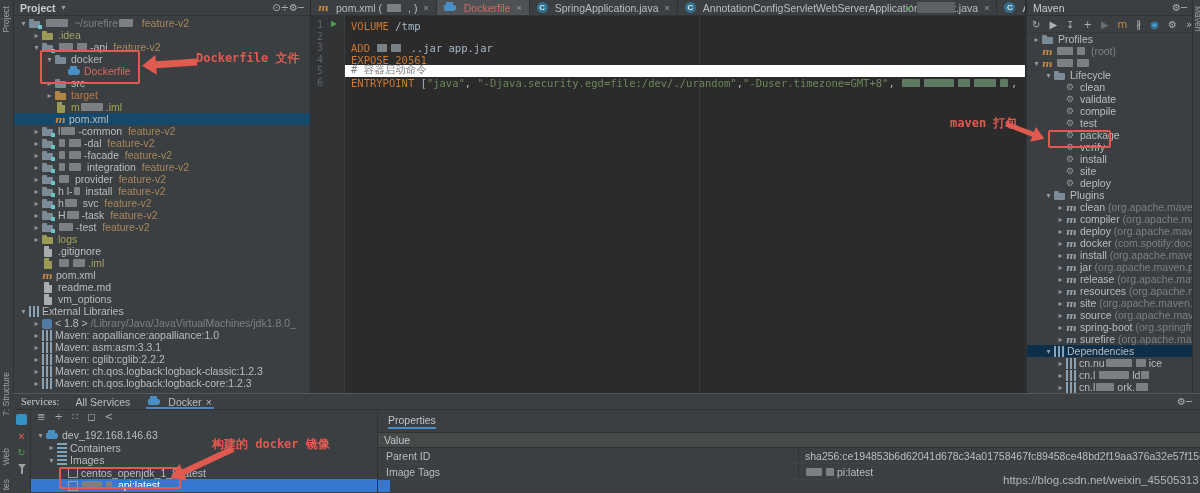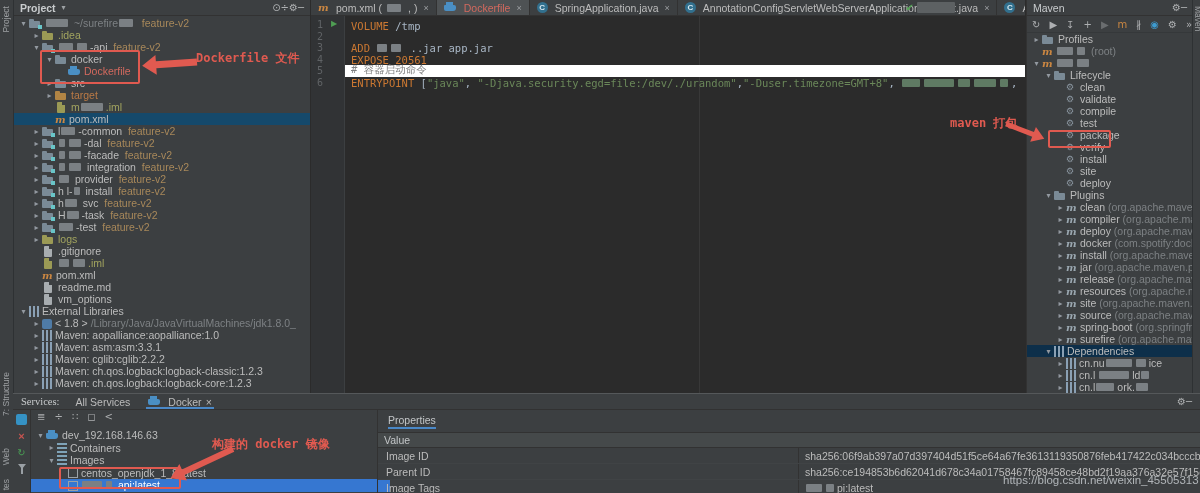--- a/index.html
+++ b/index.html
@@ -661,26 +661,20 @@
     </div>
     <div id="svc-split"></div>
     <div id="props">
       <span id="props-tab">Properties</span>
       <div id="ptable">
         <div class="phead">
           <span class="pc2">Value</span>
         </div>
         <div id="prows">
             <div class="prow">
-              <span class="pc1">Image ID</span>
-              <span class="pc2">
-                <span class="tx c-pl">sha256:06f9ab397a07d397404d51f5ce64a67fe3613119350876feb417422c034bcccb</span>
-              </span>
-            </div>
-            <div class="prow">
               <span class="pc1">Parent ID</span>
               <span class="pc2">
                 <span class="tx c-pl">sha256:ce194853b6d62041d678c34a01758467fc89458ce48bd2f19aa376a32e57f15d</span>
               </span>
             </div>
             <div class="prow">
               <span class="pc1">Image Tags</span>
               <span class="pc2">
                 <span class="rd" style="width: 16px;"></span>
                 <span class="rd" style="width: 8px;"></span>

